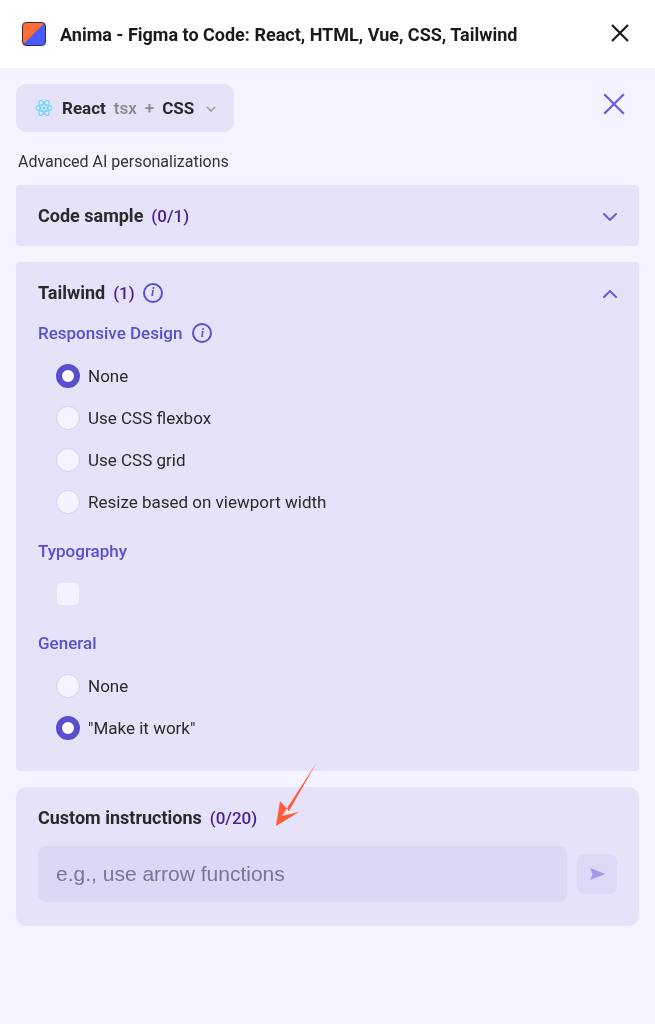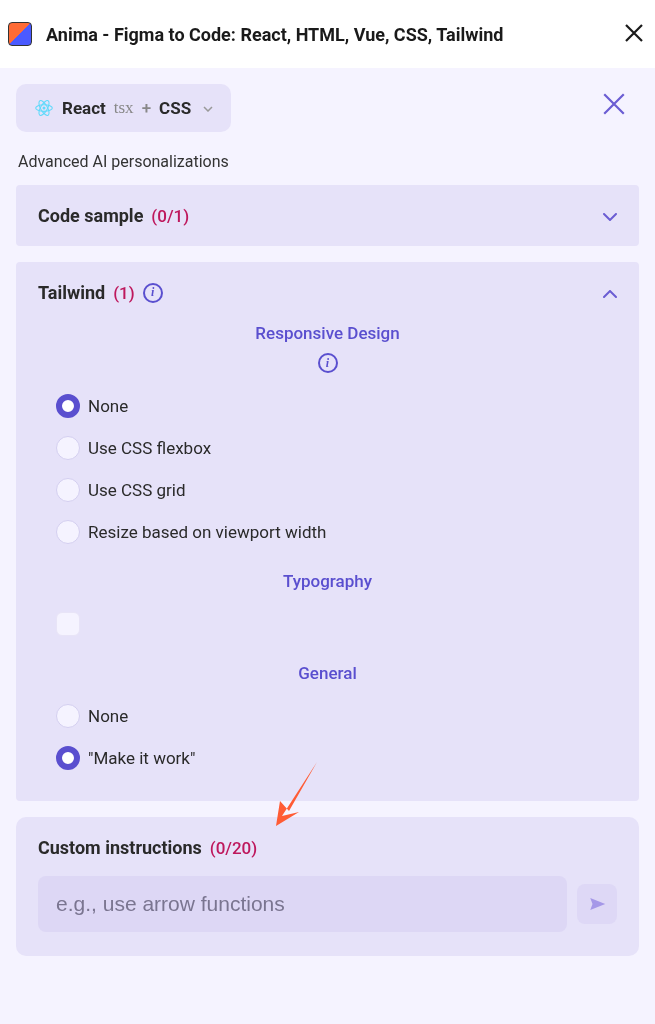--- a/index.html
+++ b/index.html
@@ -10,21 +10,21 @@
     body {
       font-family: -apple-system, BlinkMacSystemFont, "Segoe UI", Roboto, Helvetica, Arial, sans-serif;
       background: #f5f3ff;
       width: 655px;
       height: 1024px;
       overflow: hidden;
     }
     .header {
       display: flex;
       align-items: center;
-      padding: 18px 8px;
+      padding: 18px 22px;
       background: #ffffff;
       gap: 14px;
     }
     .app-logo {
       width: 24px;
       height: 24px;
       background: linear-gradient(135deg, #ff6b35 0%, #ff6b35 50%, #4a5aff 50%, #4a5aff 100%);
       border-radius: 4px;
       border: 1px solid #333;
     }
@@ -81,21 +81,20 @@
     }
     .framework-label {
       font-weight: 700;
       font-size: 17px;
       color: #2a2a2a;
     }
     .framework-ext {
       font-size: 17px;
       color: #888;
       font-weight: 500;
-      font-family: Liberation Serif, serif;
     }
     .framework-plus {
       font-size: 17px;
       color: #888;
       font-weight: 500;
     }
     .chevron-sm {
       color: #888;
       font-size: 12px;
       margin-left: 4px;
@@ -118,21 +117,21 @@
       cursor: pointer;
       gap: 8px;
     }
     .section-title {
       font-weight: 700;
       font-size: 18px;
       color: #2a2a2a;
     }
     .section-count {
       font-size: 17px;
-      color: #be185d;
+      color: #4c1d95;
       font-weight: 500;
     }
     .chevron-down, .chevron-up {
       margin-left: auto;
       color: #6b5dd3;
       font-size: 14px;
       font-weight: bold;
     }
     .section-body {
       padding: 0 22px 22px 22px;
@@ -153,21 +152,20 @@
     }
     .group-label {
       color: #5a4fcf;
       font-size: 17px;
       font-weight: 500;
       display: flex;
       align-items: center;
       gap: 10px;
       margin-top: 18px;
       margin-bottom: 12px;
-      flex-direction: column;
     }
     .group-label:first-child {
       margin-top: 0;
     }
     .option-row {
       display: flex;
       align-items: center;
       gap: 8px;
       padding: 9px 0 9px 18px;
       cursor: pointer;

